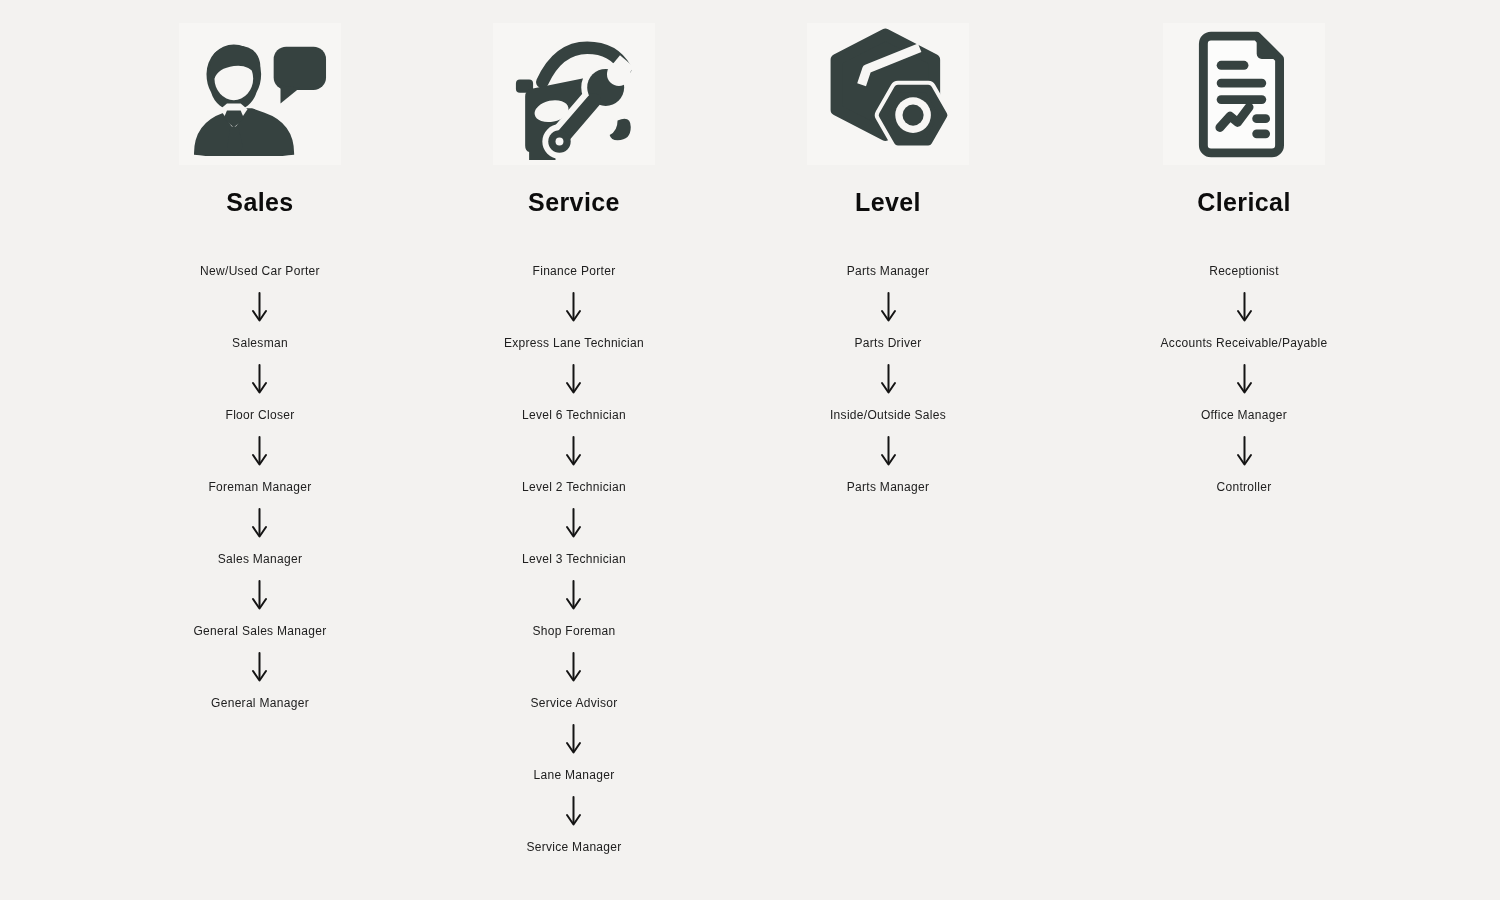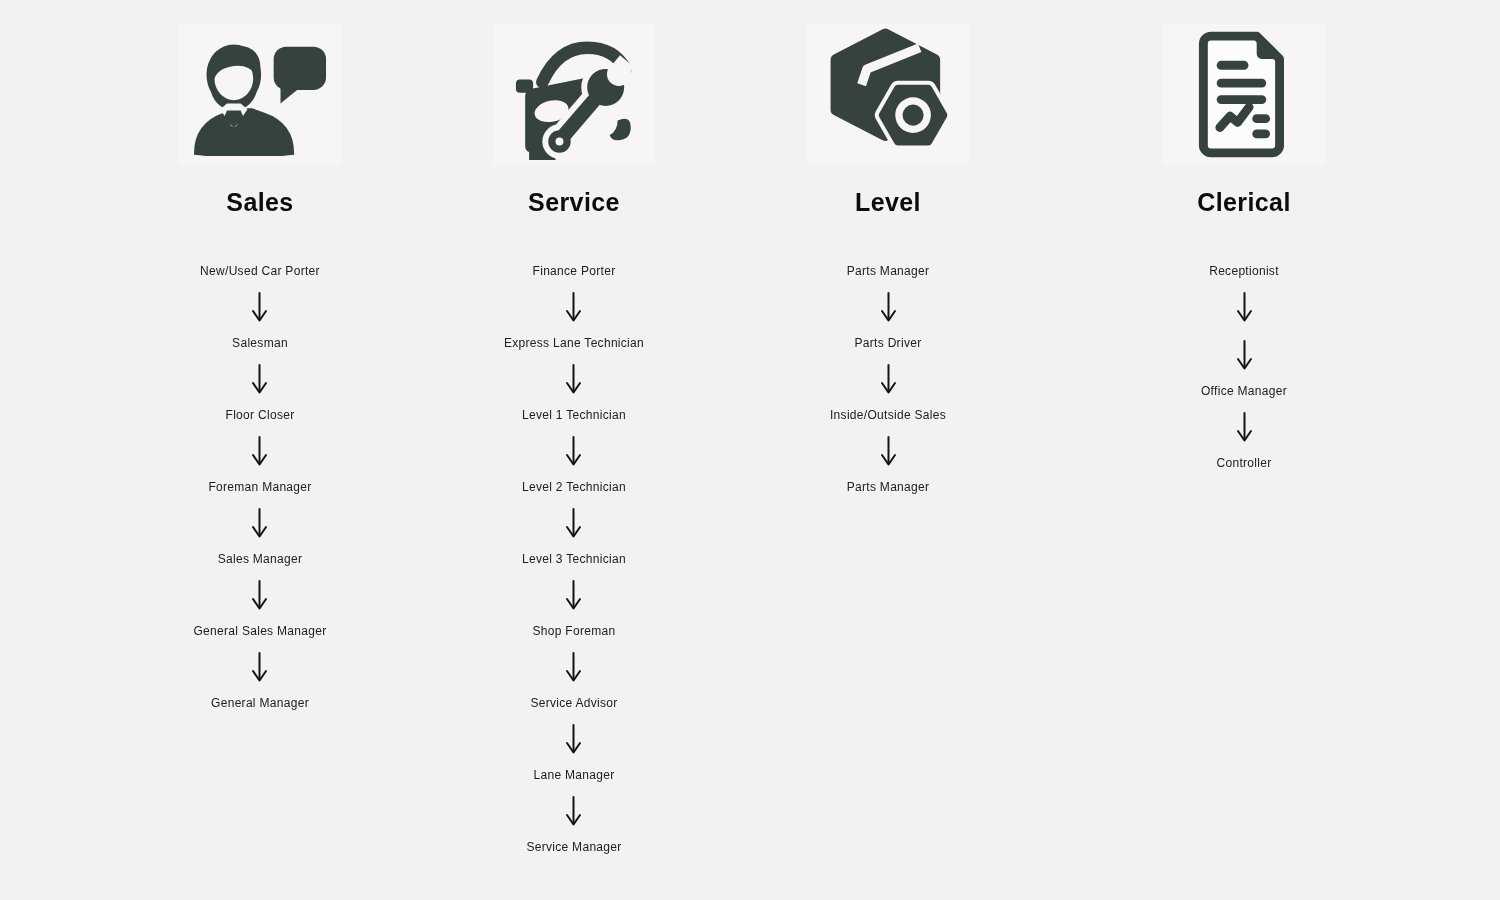--- a/index.html
+++ b/index.html
@@ -169,21 +169,21 @@
       <polyline points="3,20 9.5,29.5 16,20" fill="none" stroke-linejoin="round"></polyline>
     </svg>
   </div>
 <div class="role">Express Lane Technician</div>
   <div class="arrow">
     <svg width="19" height="32" viewBox="0 0 19 32" fill="none" stroke="var(--arrow)" stroke-width="2" stroke-linecap="round">
       <line x1="9.5" y1="2" x2="9.5" y2="28"></line>
       <polyline points="3,20 9.5,29.5 16,20" fill="none" stroke-linejoin="round"></polyline>
     </svg>
   </div>
-<div class="role">Level 1 Technician</div>
+<div class="role">Level 6 Technician</div>
   <div class="arrow">
     <svg width="19" height="32" viewBox="0 0 19 32" fill="none" stroke="var(--arrow)" stroke-width="2" stroke-linecap="round">
       <line x1="9.5" y1="2" x2="9.5" y2="28"></line>
       <polyline points="3,20 9.5,29.5 16,20" fill="none" stroke-linejoin="round"></polyline>
     </svg>
   </div>
 <div class="role">Level 2 Technician</div>
   <div class="arrow">
     <svg width="19" height="32" viewBox="0 0 19 32" fill="none" stroke="var(--arrow)" stroke-width="2" stroke-linecap="round">
       <line x1="9.5" y1="2" x2="9.5" y2="28"></line>
@@ -285,20 +285,21 @@
     </div>
     <h2 class="col-title">Clerical</h2>
     <div class="ladder">
         <div class="role">Receptionist</div>
   <div class="arrow">
     <svg width="19" height="32" viewBox="0 0 19 32" fill="none" stroke="var(--arrow)" stroke-width="2" stroke-linecap="round">
       <line x1="9.5" y1="2" x2="9.5" y2="28"></line>
       <polyline points="3,20 9.5,29.5 16,20" fill="none" stroke-linejoin="round"></polyline>
     </svg>
   </div>
+<div class="role">Accounts Receivable/Payable</div>
   <div class="arrow">
     <svg width="19" height="32" viewBox="0 0 19 32" fill="none" stroke="var(--arrow)" stroke-width="2" stroke-linecap="round">
       <line x1="9.5" y1="2" x2="9.5" y2="28"></line>
       <polyline points="3,20 9.5,29.5 16,20" fill="none" stroke-linejoin="round"></polyline>
     </svg>
   </div>
 <div class="role">Office Manager</div>
   <div class="arrow">
     <svg width="19" height="32" viewBox="0 0 19 32" fill="none" stroke="var(--arrow)" stroke-width="2" stroke-linecap="round">
       <line x1="9.5" y1="2" x2="9.5" y2="28"></line>

